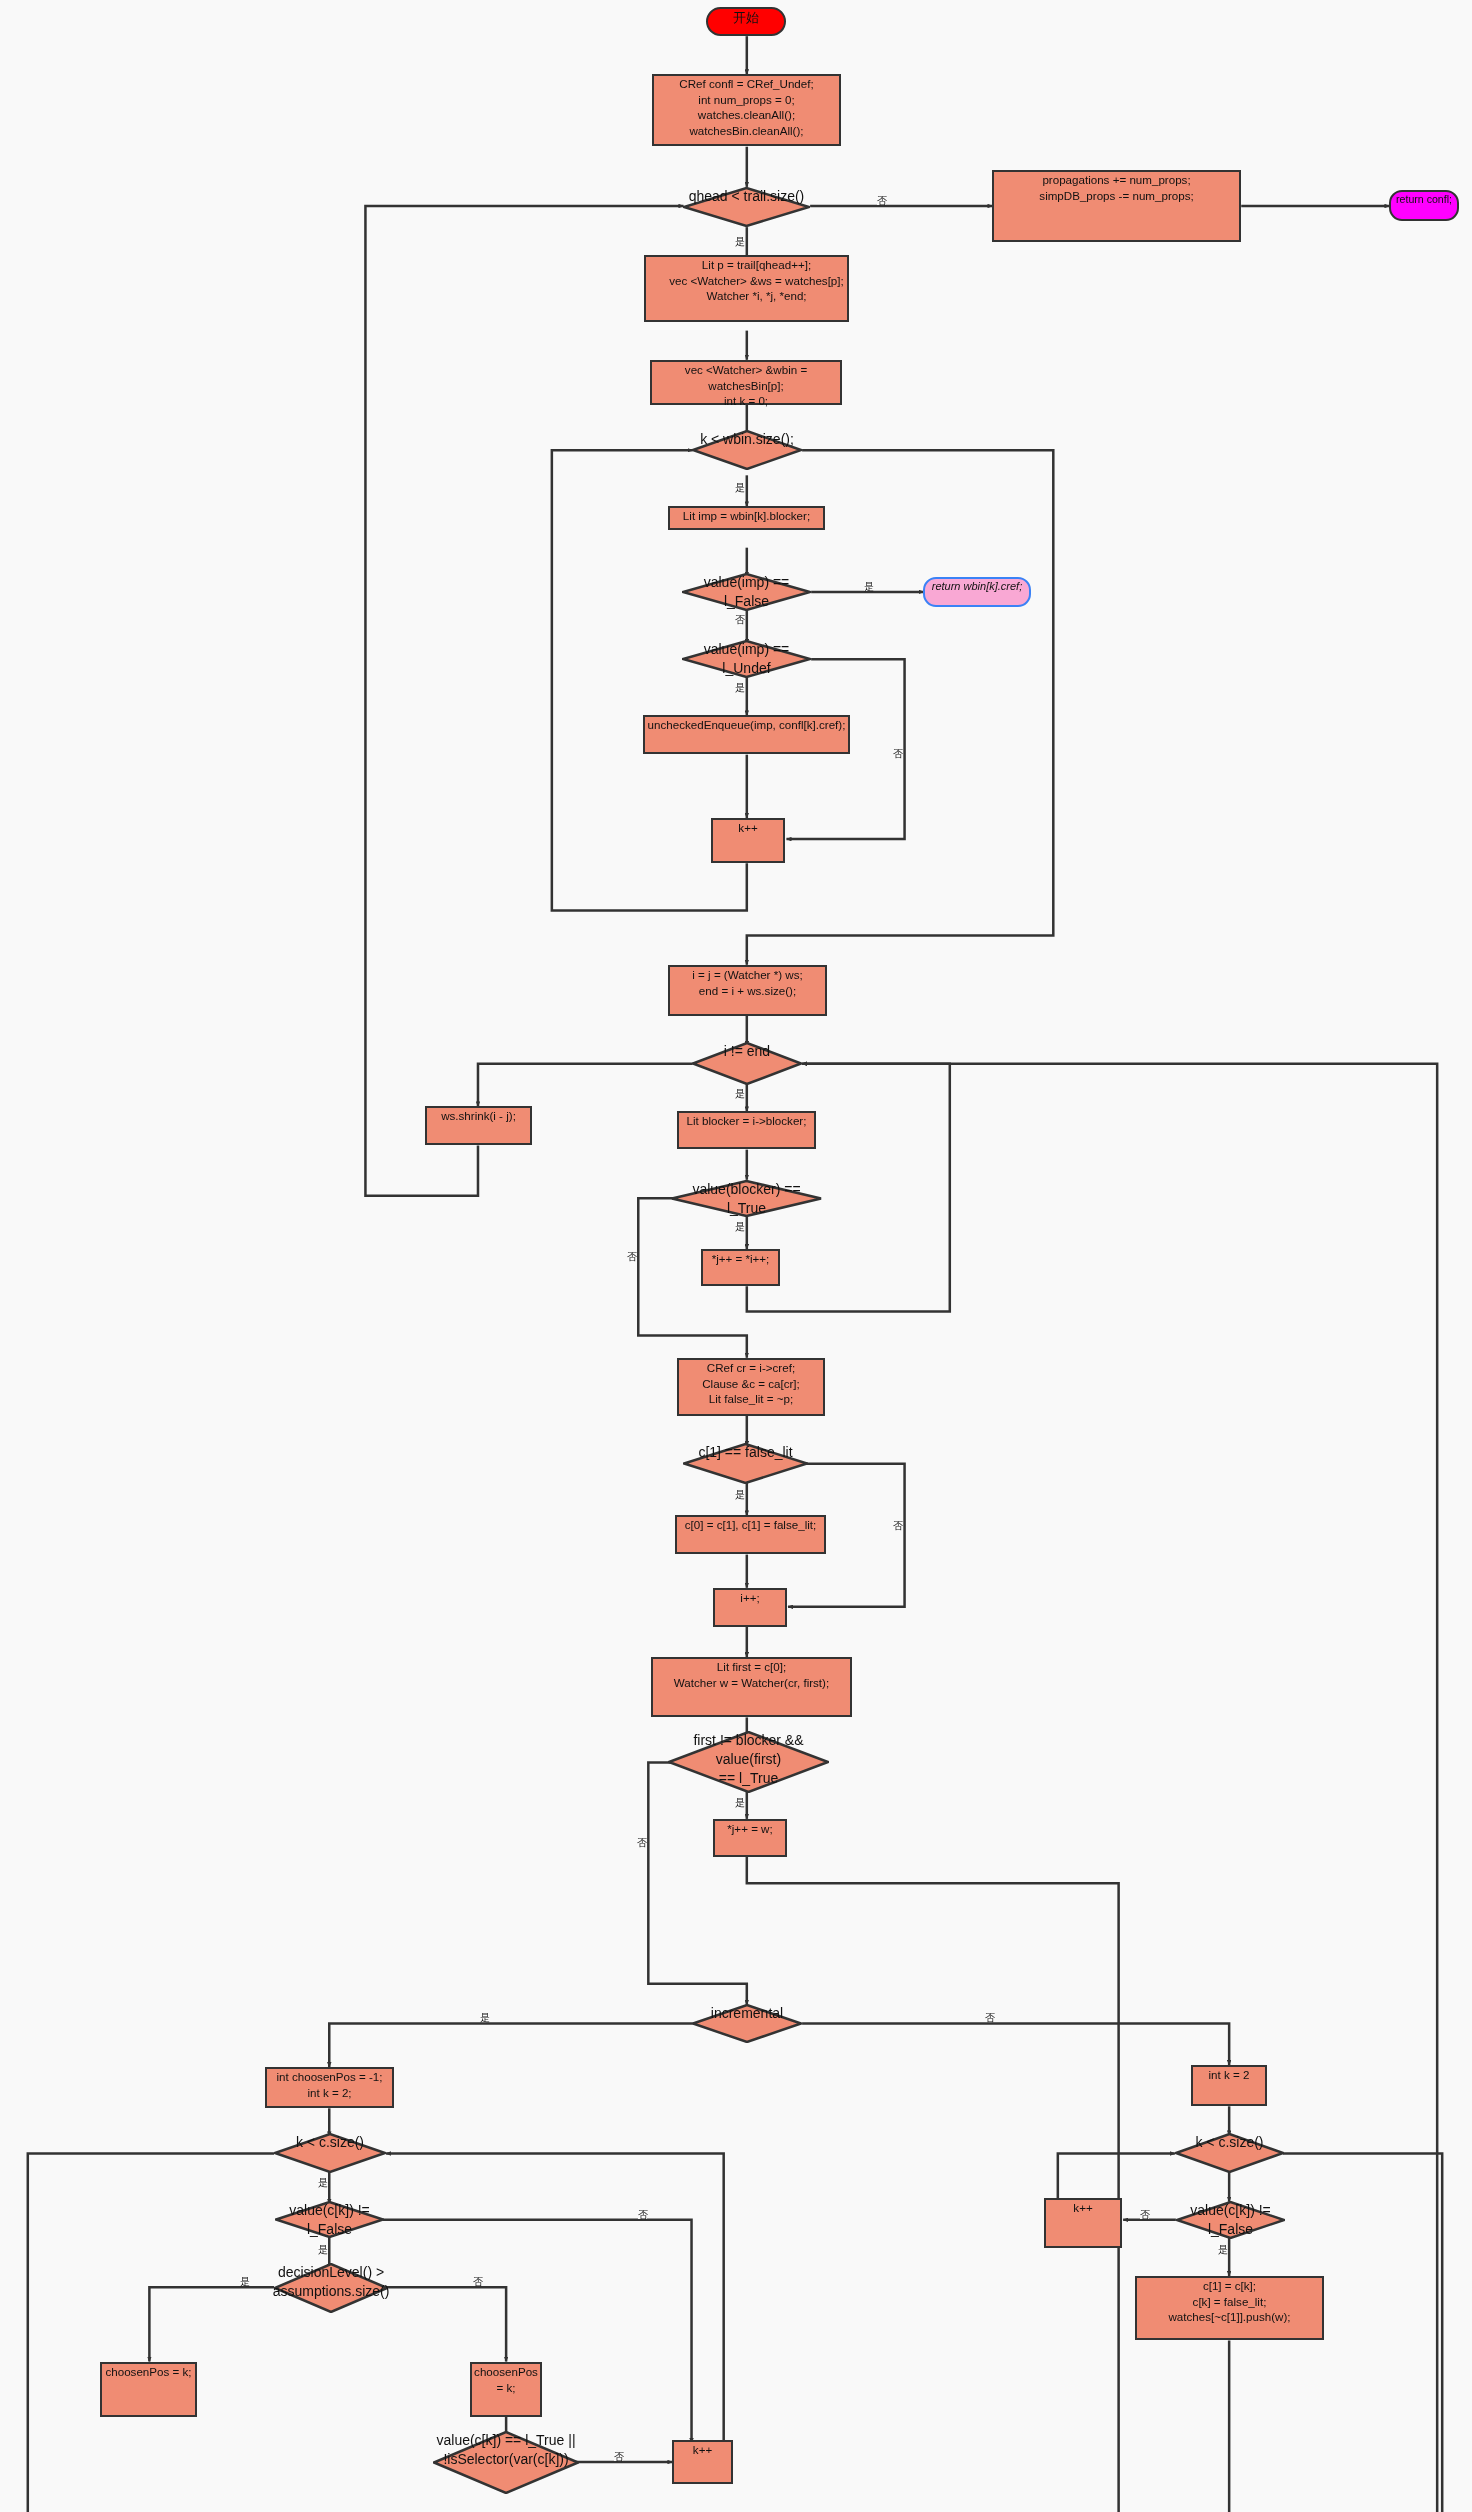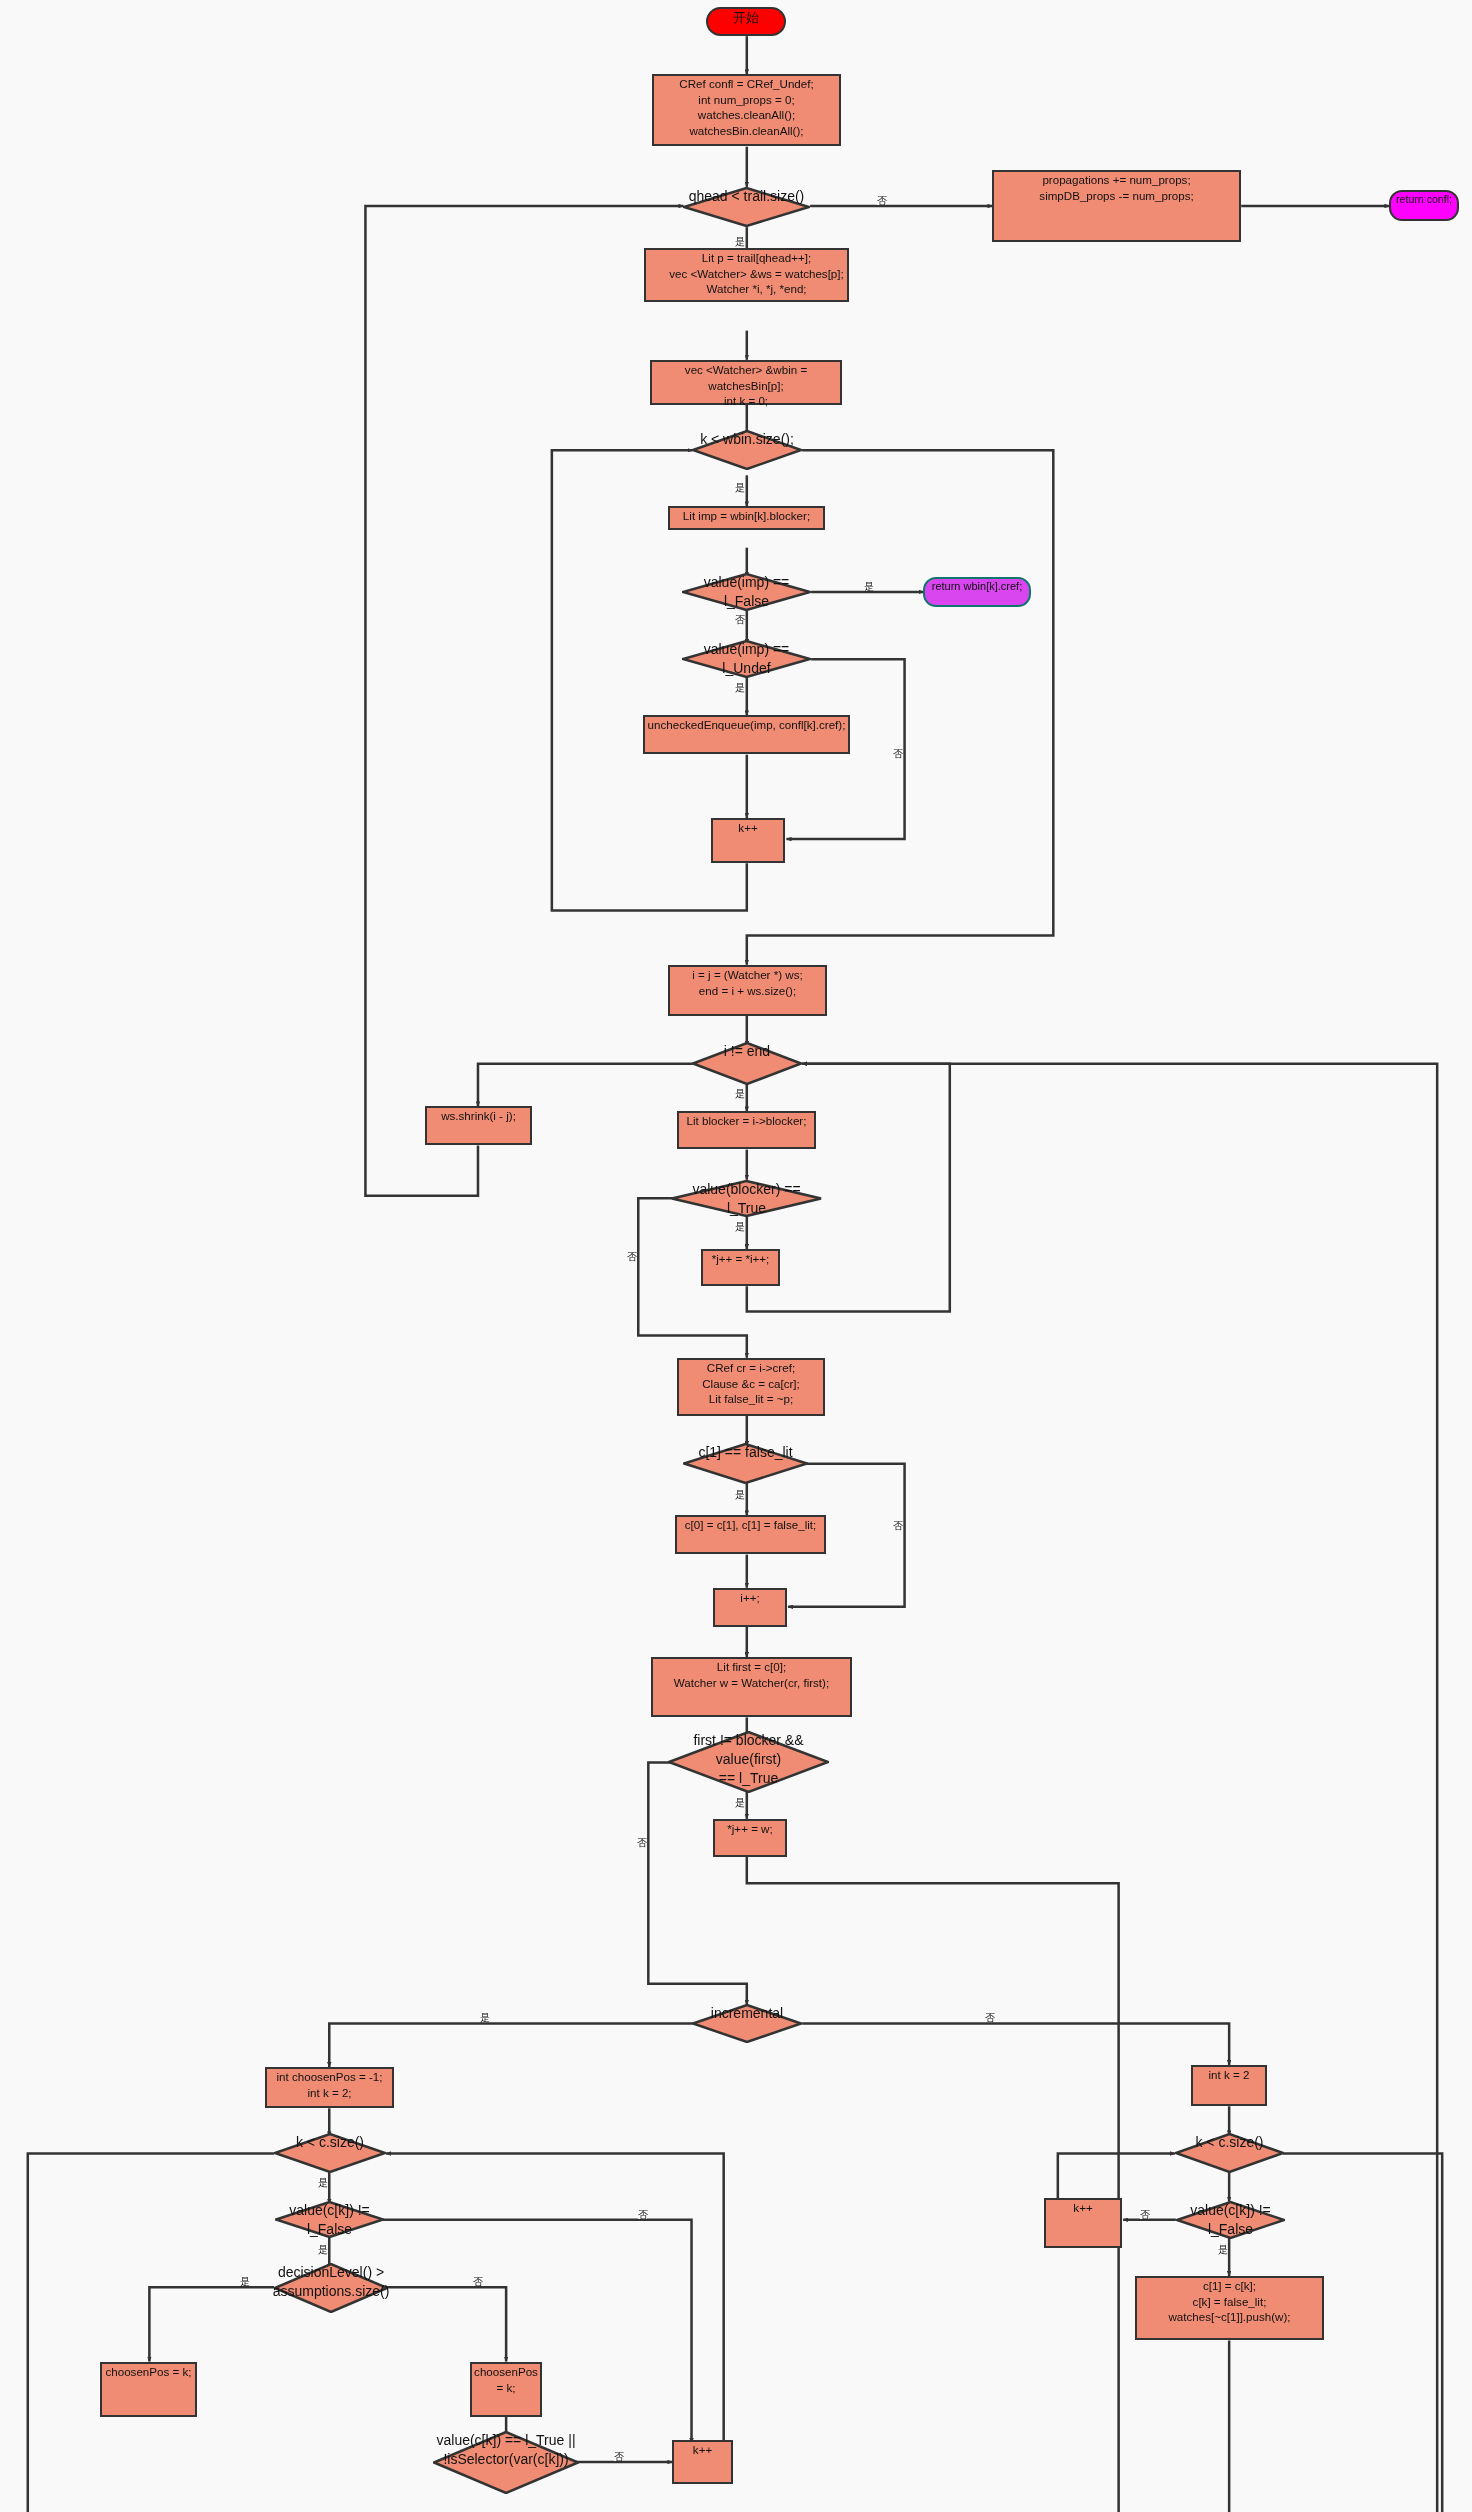--- a/index.html
+++ b/index.html
@@ -3,21 +3,21 @@
 <meta charset="utf-8">
 <style>
   html,body{margin:0;padding:0;background:#f9f9f9;}
   body{font-family:"Liberation Sans",sans-serif;}
   #stage{position:relative;width:1473px;height:3173px;background:#f9f9f9;overflow:hidden;}
   #edges{position:absolute;left:0;top:0;width:1473px;height:3173px;}
   .node{position:absolute;box-sizing:border-box;display:flex;align-items:flex-start;justify-content:center;text-align:center;color:#111;line-height:1.35;white-space:pre-line;}
   .proc{background:#f08c73;border:2px solid #333;font-size:11.6px;}
   .term{background:#ff0000;border:2px solid #333;border-radius:17px;font-size:13px;}
   .term-out{background:#ff00ff;border:2px solid #333;border-radius:13px;font-size:10.6px;}
-  .term-cyan{background:#d946ef;border:2px solid #0f766e;border-radius:13px;font-size:11px;}
+  .term-cyan{background:#f9a8d4;border:2px solid #3b82f6;border-radius:13px;font-size:11px;font-style:italic;}
   .dec{background:transparent;border:none;font-size:14px;}
   .dec .dlabel{position:relative;z-index:2;padding:0 2px;}
   .dec svg{position:absolute;left:0;top:0;width:100%;height:100%;z-index:1;}
   .elabel{position:absolute;background:#fbfbfb;color:#111;font-size:10px;line-height:0.92;
           width:9px;text-align:center;word-wrap:break-word;white-space:normal;}
 </style>
 </head>
 <body>
 
 <div id="stage">
@@ -182,21 +182,21 @@
 
   <div class="node proc" style="left:992px;top:170px;width:249px;height:72px;">
     <span>propagations += num_props;
 simpDB_props -= num_props;</span>
   </div>
 
   <div class="node term-out" style="left:1389px;top:190px;width:70px;height:31px;">
     <span>return confl;</span>
   </div>
 
-  <div class="node proc" style="left:644px;top:248px;width:205px;height:54px;padding-left:20px;">
+  <div class="node proc" style="left:644px;top:255px;width:205px;height:67px;padding-left:20px;">
     <span>Lit p = trail[qhead++];
 vec &lt;Watcher&gt; &amp;ws = watches[p];
 Watcher *i, *j, *end;</span>
   </div>
 
   <div class="node proc" style="left:650px;top:360px;width:192px;height:45px;">
     <span>vec &lt;Watcher&gt; &amp;wbin = watchesBin[p];
 int k = 0;</span>
   </div>
 

